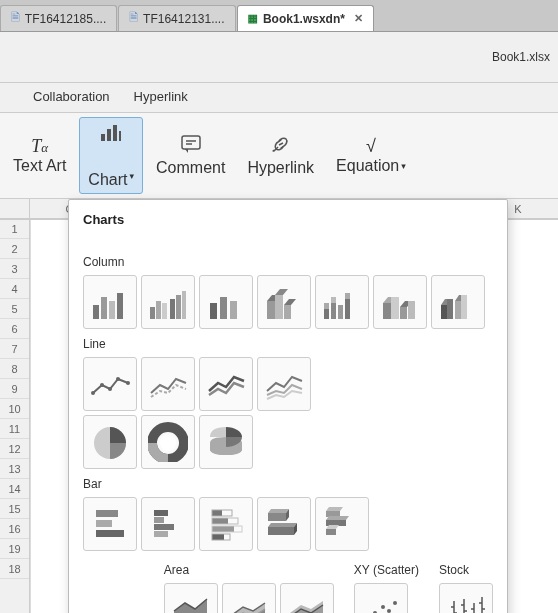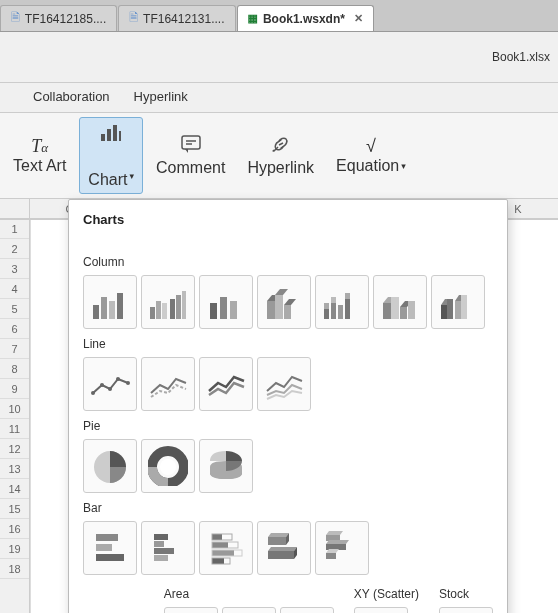--- a/index.html
+++ b/index.html
@@ -450,21 +450,20 @@
       </div>
       <div class="chart-item">
         <svg viewBox="0 0 40 38" fill="none">
           <polyline points="3,26 12,18 20,22 28,12 38,16" stroke="#777" stroke-width="2" fill="none"></polyline>
           <polyline points="3,30 12,26 20,28 28,20 38,24" stroke="#aaa" stroke-width="2" fill="none"></polyline>
           <polyline points="3,34 12,30 20,32 28,26 38,28" stroke="#ccc" stroke-width="2" fill="none"></polyline>
         </svg>
       </div>
     </div>
 
-    <div class="chart-section-label">Pie</div>
     <div class="chart-row">
       <div class="chart-item">
         <svg viewBox="0 0 40 38" fill="none">
           <circle cx="20" cy="20" r="16" fill="#ccc"></circle>
           <path d="M20 20 L20 4 A16 16 0 0 1 36 20 Z" fill="#555"></path>
           <path d="M20 20 L36 20 A16 16 0 0 1 20 36 Z" fill="#888"></path>
         </svg>
       </div>
       <div class="chart-item">
         <svg viewBox="0 0 40 38" fill="none">

